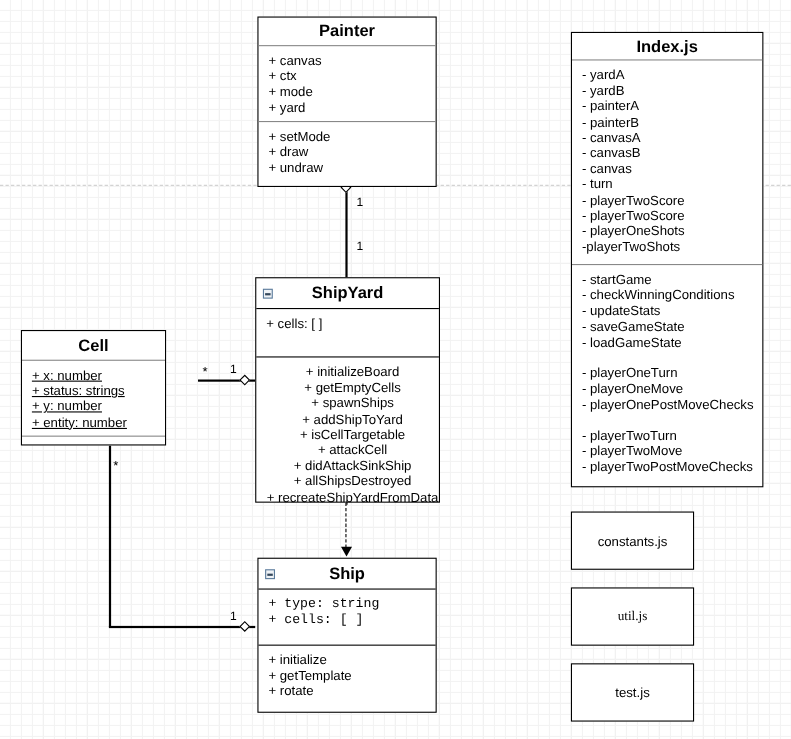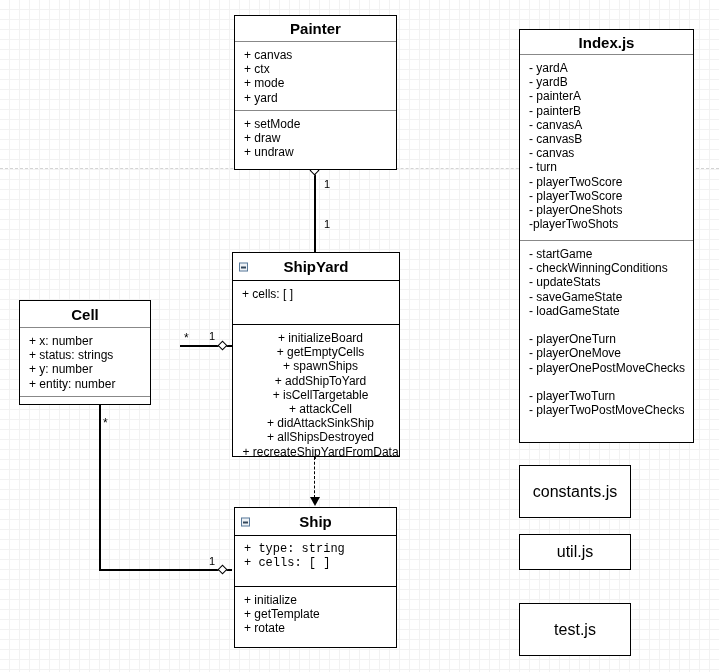--- a/index.html
+++ b/index.html
@@ -116,21 +116,21 @@
 
   
   .file-box {
     position: absolute;
     box-sizing: border-box;
     background: #ffffff;
     border: 1.6px solid #000000;
     display: flex;
     align-items: center;
     justify-content: center;
-    font-size: 16px;
+    font-size: 12px;
     color: #000000;
   }
 
   
   .edge {
     position: absolute;
     background: #000000;
   }
   .edge.v { width: 1.5px; }
   .edge.h { height: 1.5px; }
@@ -231,21 +231,21 @@
       <div class="row">+ attackCell</div>
       <div class="row">+ didAttackSinkShip</div>
       <div class="row">+ allShipsDestroyed</div>
       <div class="row">+ recreateShipYardFromData</div>
     </div>
   </div>
 
   <div class="uml-box" style="left:19px; top:300px; width:132px; height:105px;">
     <div class="uml-title" style="height:26px;">Cell</div>
     <div class="uml-divider thin"></div>
-    <div class="uml-compartment" style="height:68px;">
+    <div class="uml-compartment" style="height:68px;text-decoration:underline;">
       <div class="row">+ x: number</div>
       <div class="row">+ status: strings</div>
       <div class="row">+ y: number</div>
       <div class="row">+ entity: number</div>
     </div>
     <div class="uml-divider thin"></div>
     <div class="uml-compartment" style="height:6px; padding:0;"></div>
   </div>
 
   <div class="uml-box" style="left:234px; top:507px; width:163px; height:141px;">
@@ -289,23 +289,24 @@
       <div class="row">- checkWinningConditions</div>
       <div class="row">- updateStats</div>
       <div class="row">- saveGameState</div>
       <div class="row">- loadGameState</div>
       <div class="row spacer"></div>
       <div class="row">- playerOneTurn</div>
       <div class="row">- playerOneMove</div>
       <div class="row">- playerOnePostMoveChecks</div>
       <div class="row spacer"></div>
       <div class="row">- playerTwoTurn</div>
+      <div class="row">- playerTwoMove</div>
       <div class="row">- playerTwoPostMoveChecks</div>
     </div>
   </div>
 
   <div class="file-box" style="left:519px; top:465px; width:112px; height:53px;">constants.js</div>
 
-  <div class="file-box" style="left:519px; top:534px; width:112px; height:36px;">util.js</div>
+  <div class="file-box" style="left:519px; top:534px; width:112px; height:53px;font-family:Liberation Serif, serif;">util.js</div>
 
   <div class="file-box" style="left:519px; top:603px; width:112px; height:53px;">test.js</div>
 
 </div>
 
 </body></html>

